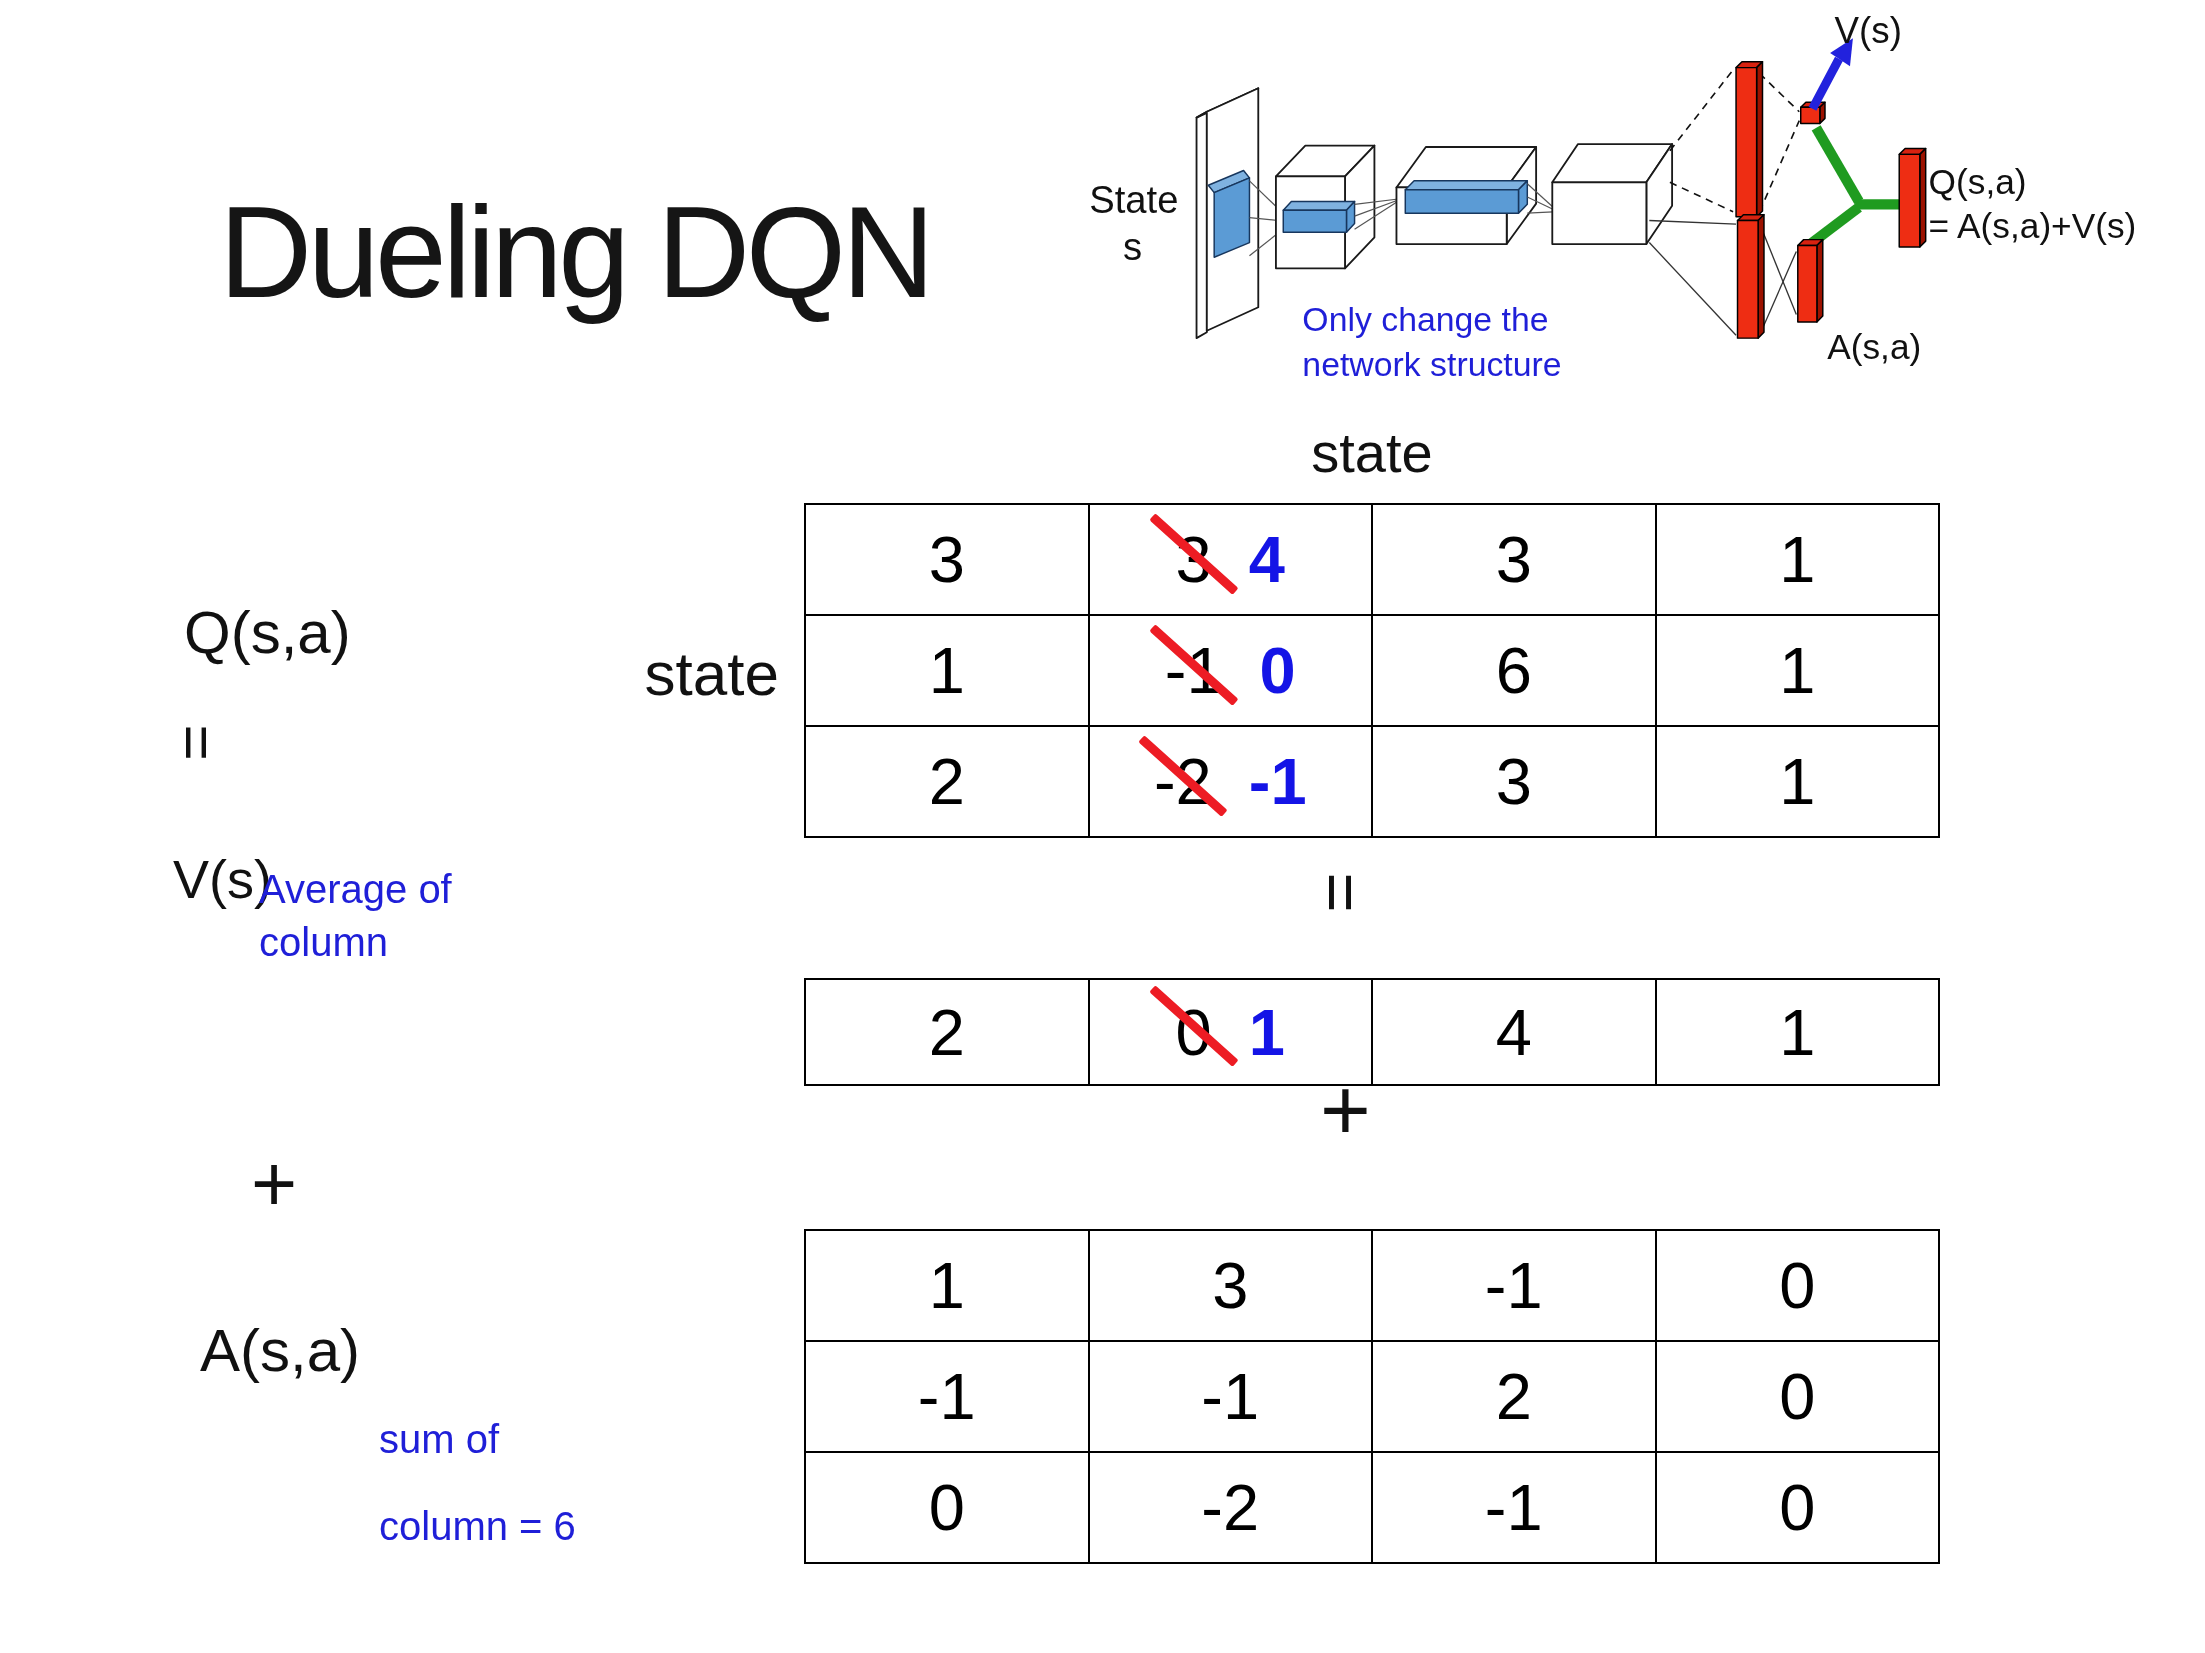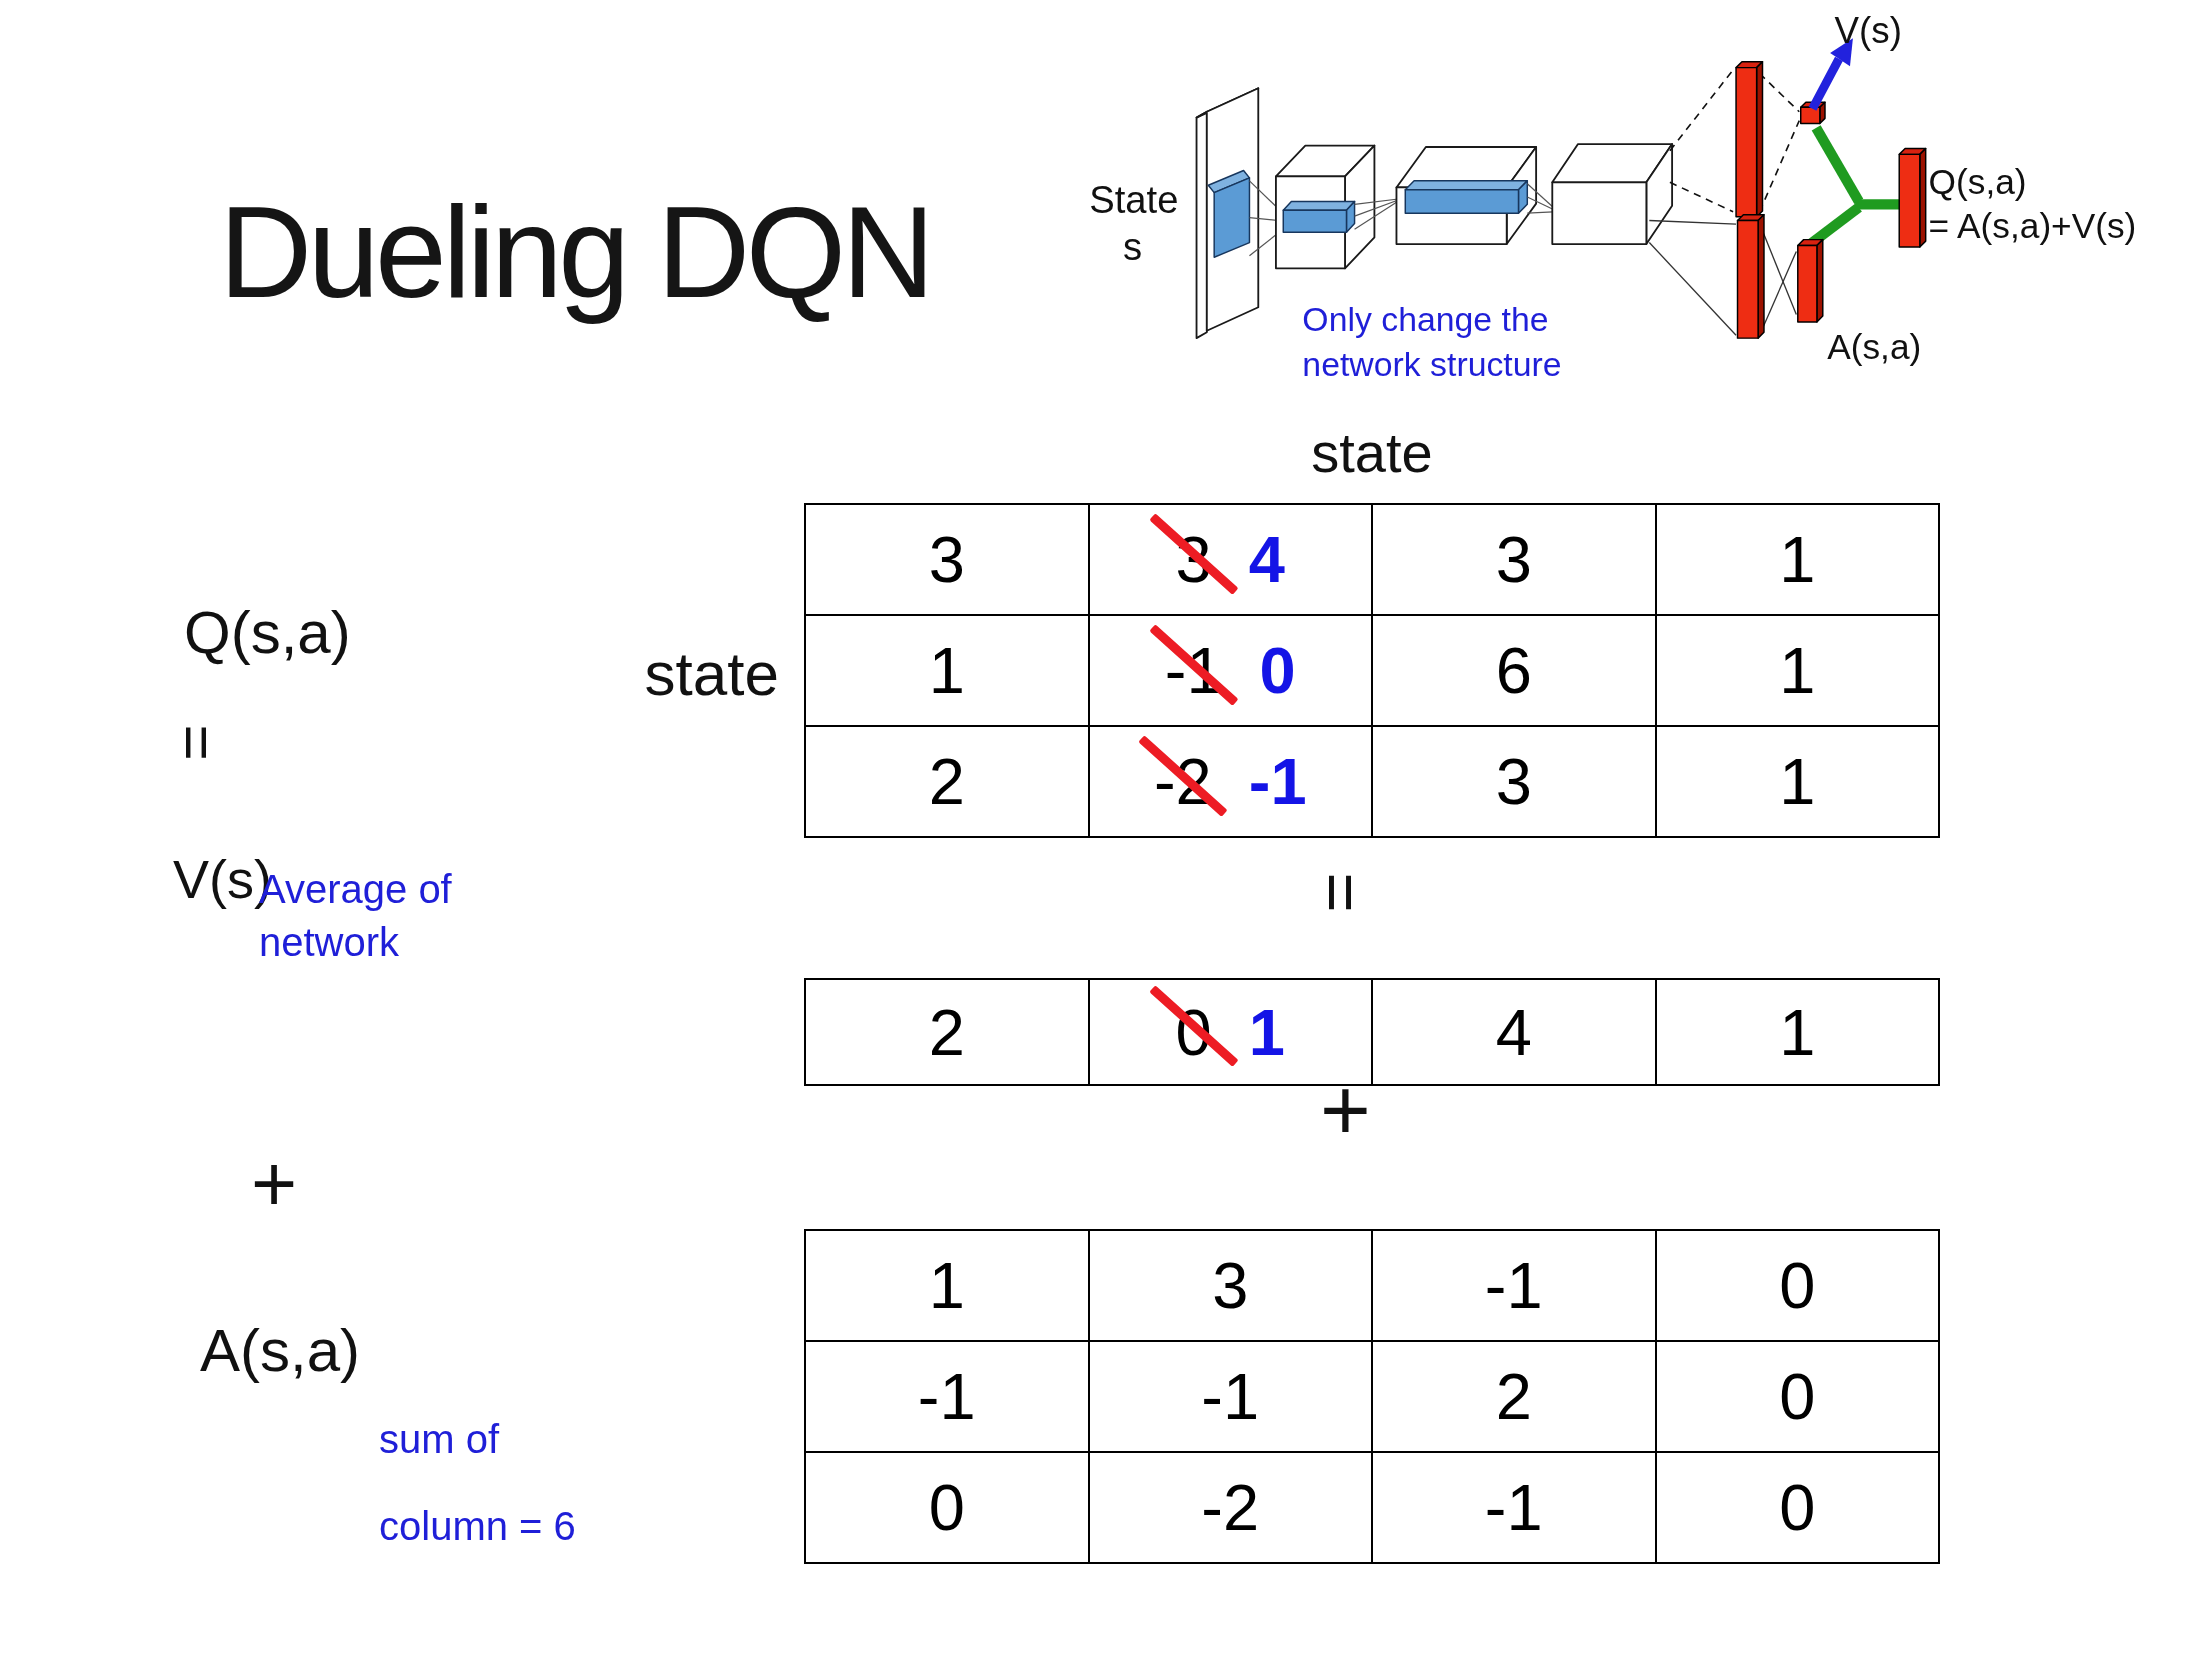--- a/index.html
+++ b/index.html
@@ -194,21 +194,21 @@
 
   <div id="lbl-state" class="abs">state</div>
   <div id="lbl-action" class="abs">state</div>
 
   <div id="lbl-q" class="abs">Q(s,a)</div>
   <div id="eq-left" class="abs"><span class="vrot">=</span></div>
   <div id="lbl-v" class="abs">V(s)</div>
   <div id="plus-left" class="abs">+</div>
   <div id="lbl-a" class="abs">A(s,a)</div>
   <div id="note-avg1" class="abs bluenote">Average of</div>
-  <div id="note-avg2" class="abs bluenote">network</div>
+  <div id="note-avg2" class="abs bluenote">column</div>
   <div id="note-sum1" class="abs bluenote">sum of</div>
   <div id="note-sum2" class="abs bluenote">column = 6</div>
 
   <div id="eq-mid" class="abs"><span class="vrot">=</span></div>
   <div id="plus-mid" class="abs">+</div>
 
   <table id="q-table" class="grid">
     <colgroup>
         <col>
         <col>

